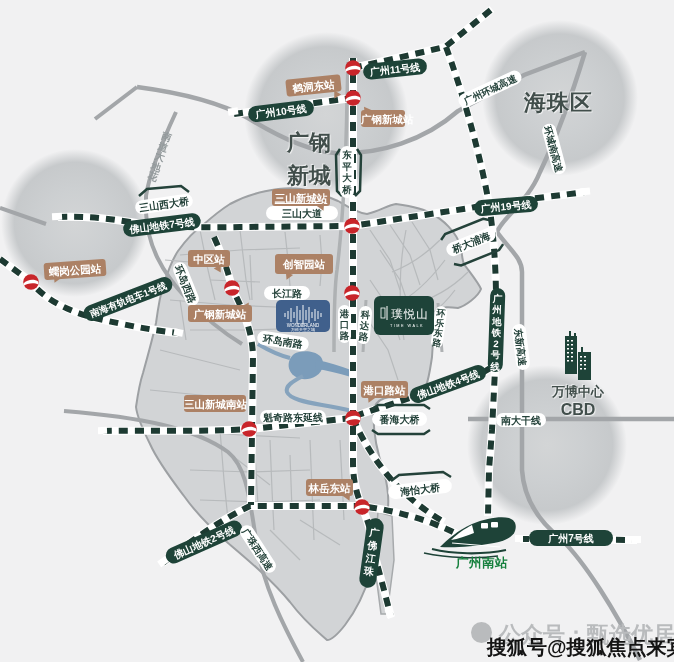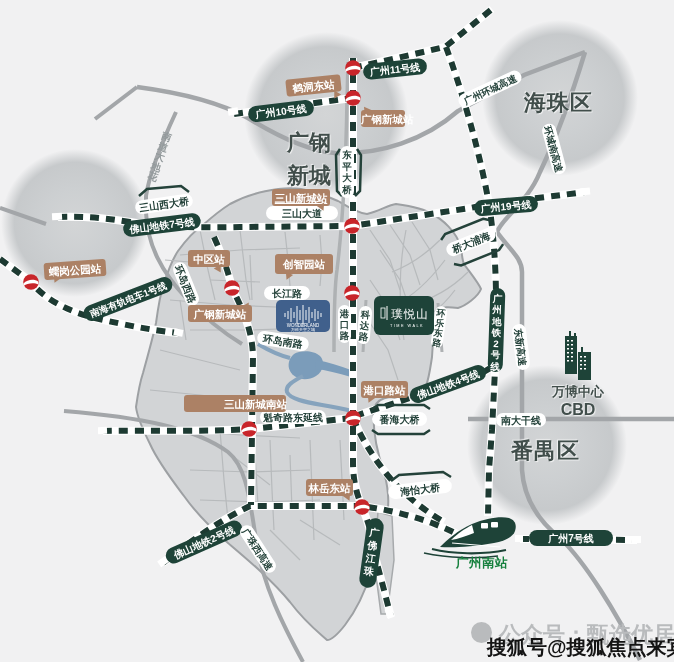--- a/index.html
+++ b/index.html
@@ -326,32 +326,31 @@
 <div class="lab tan" style="left:272px;top:189px;width:58px;text-decoration:underline;">三山新城站</div>
 
 <div class="lab tan" style="left:188px;top:250px;width:42px;">中区站</div>
 
 <div class="lab tan" style="left:275px;top:254px;width:58px;height:20px;line-height:21px;">创智园站</div>
 
 <div class="lab tan" style="left:188px;top:305px;width:64px;">广钢新城站</div>
 
 <div class="lab tan" style="left:44px;top:261px;width:62px;transform:rotate(-4deg);">蠕岗公园站</div>
 
-<div class="lab tan" style="left:184px;top:395px;width:62px;padding-left:40px;">三山新城南站</div>
+<div class="lab tan" style="left:184px;top:395px;width:62px;">三山新城南站</div>
 
 <div class="lab tan" style="left:361px;top:381px;width:47px;">港口路站</div>
 
 <div class="lab tan" style="left:306px;top:479px;width:47px;">林岳东站</div>
 
 
 <div class="lab dist" style="left:287px;top:126px;font-size:22px;line-height:33px;">广钢<br>新城</div>
 
 <div class="lab dist" style="left:524px;top:88px;font-size:22px;letter-spacing:1px;">海珠区</div>
 
-<div class="lab dist" style="left:511px;top:436px;font-size:22px;letter-spacing:1px;">番禺区</div>
 
 <div class="lab dist" style="left:552px;top:383px;font-size:13px;">万博中心<br><span style="font-size:16px;">CBD</span></div>
 
 <div class="lab" style="left:456px;top:555px;font-size:12.5px;font-weight:bold;color:#15803d;letter-spacing:0.5px;">广州南站</div>
 
 <div class="lab" style="left:276px;top:300px;width:54px;height:32px;background:#40608c;border-radius:5px;">
 <svg width="54" height="32">
         <g stroke="#fff" stroke-width="1" opacity="0.95">
 <line x1="9" y1="13" x2="9" y2="17"></line>
           <line x1="12" y1="11" x2="12" y2="19"></line>

